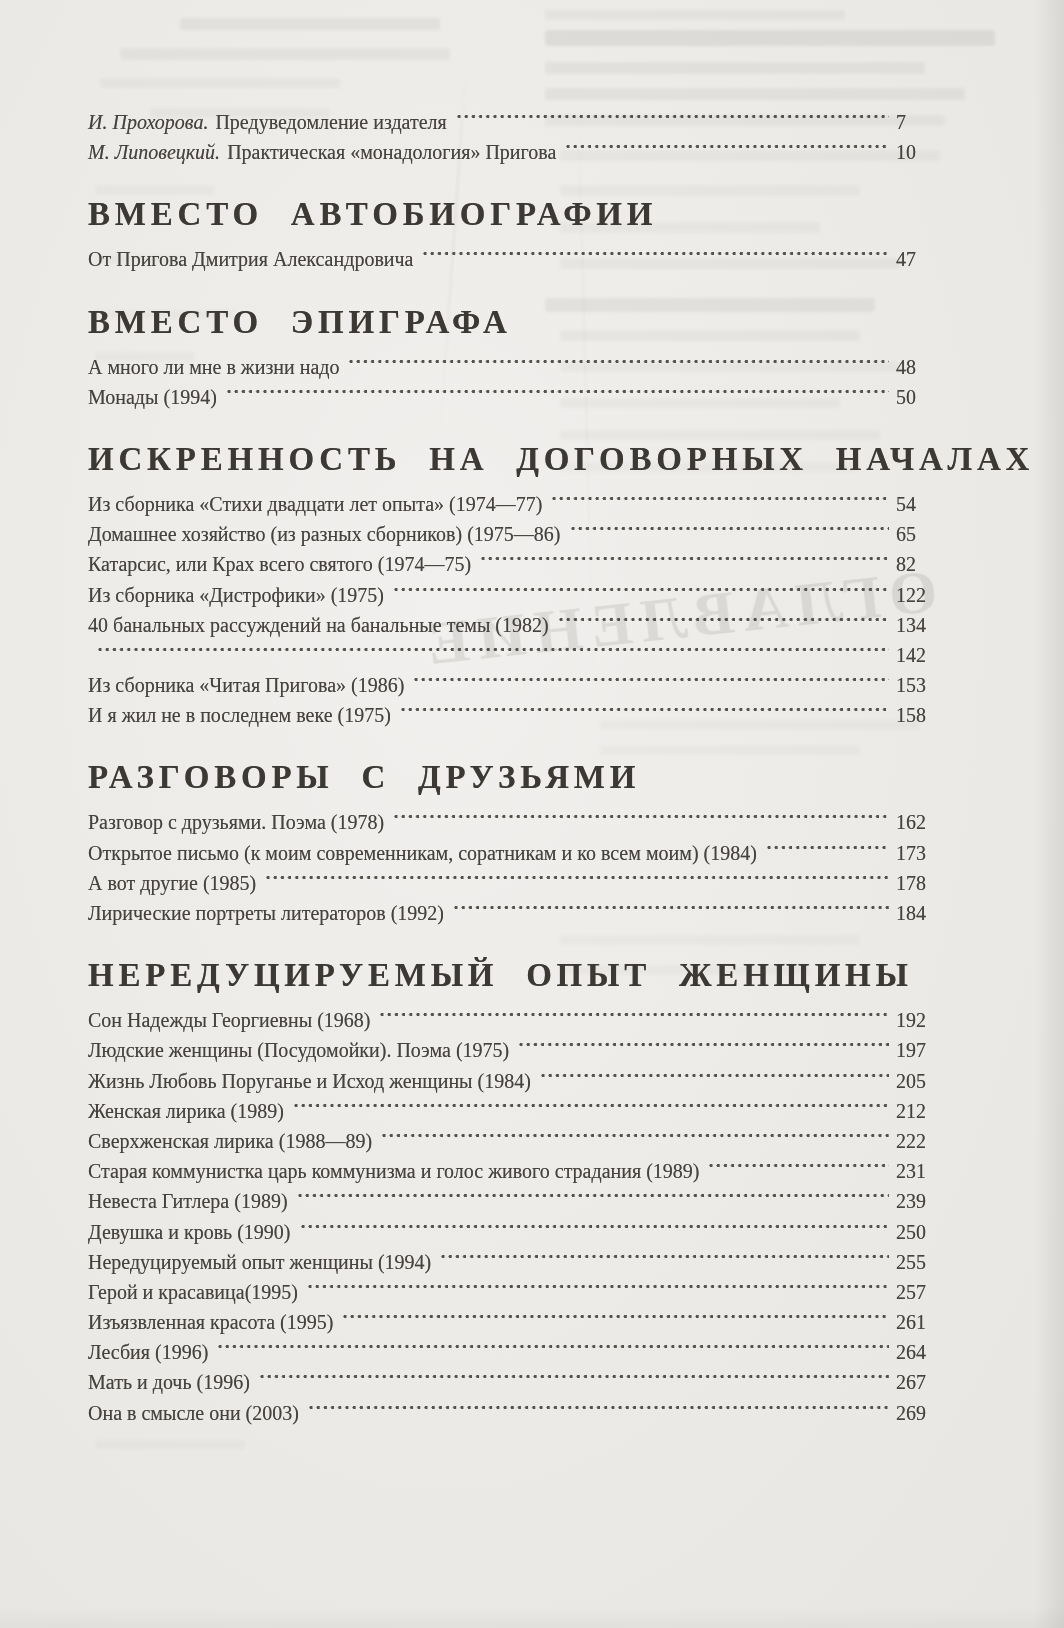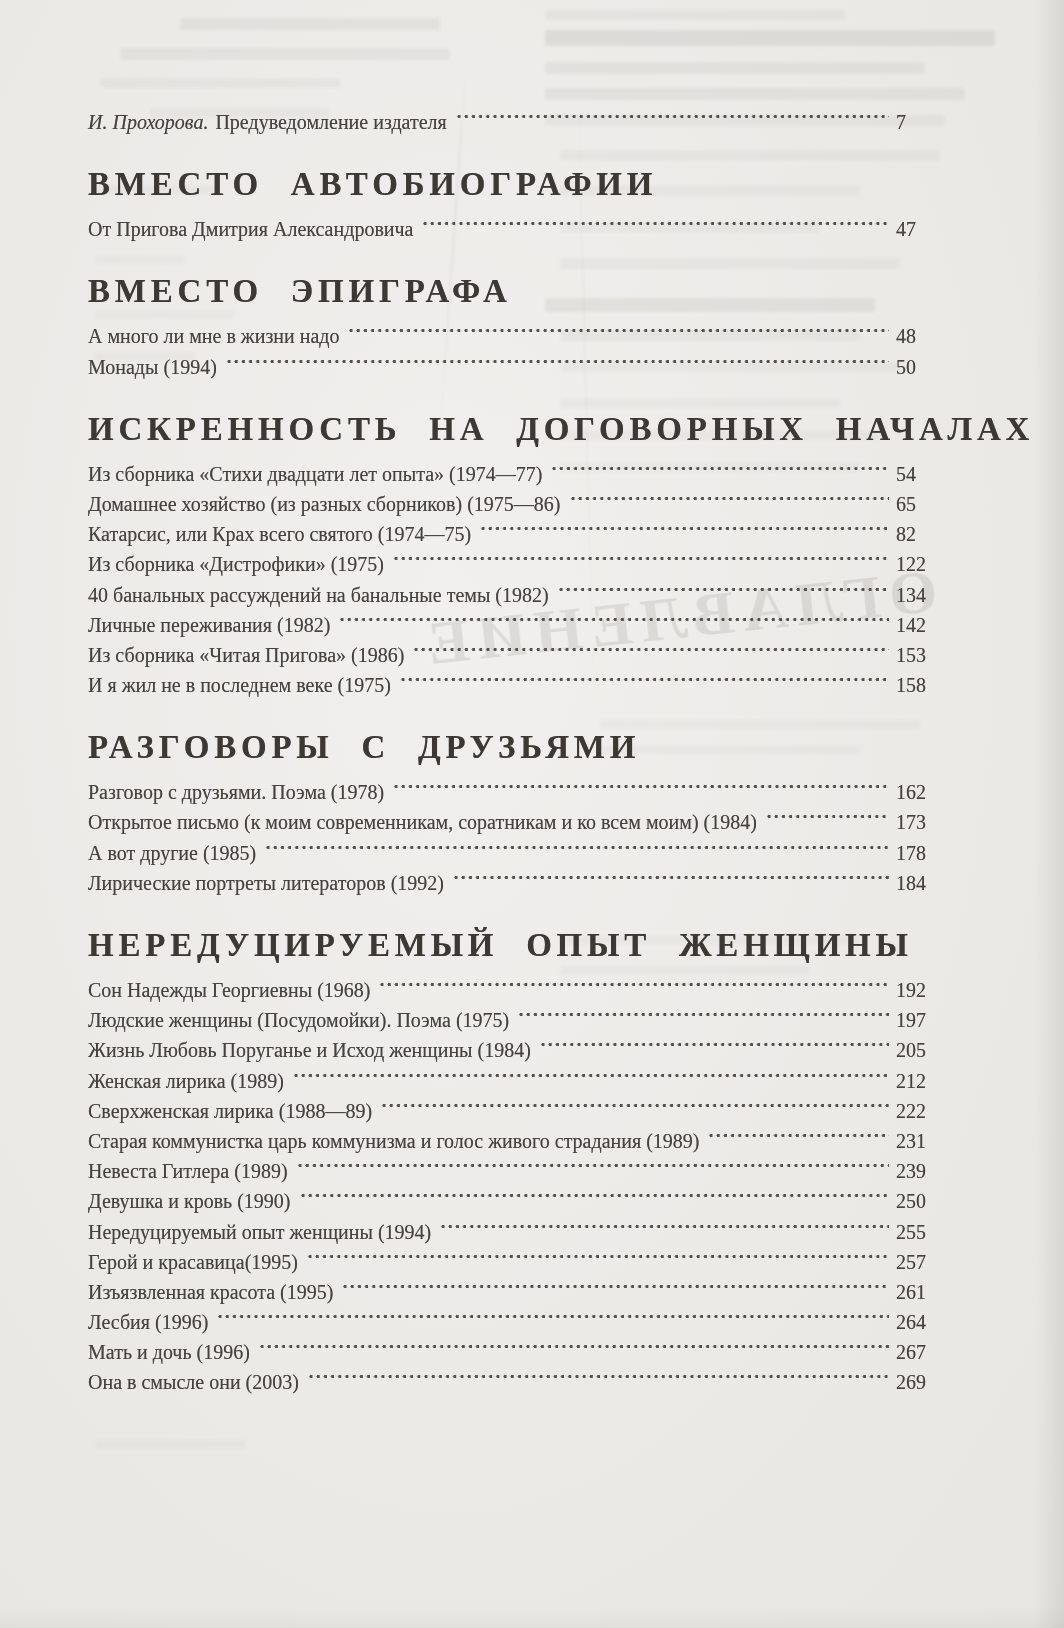--- a/index.html
+++ b/index.html
@@ -133,20 +133,26 @@
 
 <main>
   <div class="preamble">
   <div class="toc-row">
     <span class="author">И. Прохорова.</span>
     <span class="title">Предуведомление издателя</span>
     <span class="leader"></span>
     <span class="pagenum">7</span>
   </div>
 
+  <div class="toc-row">
+    <span class="author">М. Липовецкий.</span>
+    <span class="title">Практическая «монадология» Пригова</span>
+    <span class="leader"></span>
+    <span class="pagenum">10</span>
+  </div>
 </div>
 
   <section>
     <h2 class="section-heading">ВМЕСТО АВТОБИОГРАФИИ</h2>
     <div class="section-entries">
   <div class="toc-row">
 
     <span class="title">От Пригова Дмитрия Александровича</span>
     <span class="leader"></span>
     <span class="pagenum">47</span>
@@ -206,21 +212,20 @@
 
   <div class="toc-row">
 
     <span class="title">40 банальных рассуждений на банальные темы (1982)</span>
     <span class="leader"></span>
     <span class="pagenum">134</span>
   </div>
 
   <div class="toc-row">
 
-    <span class="title">Личные переживания (1982)</span>
     <span class="leader"></span>
     <span class="pagenum">142</span>
   </div>
 
   <div class="toc-row">
 
     <span class="title">Из сборника «Читая Пригова» (1986)</span>
     <span class="leader"></span>
     <span class="pagenum">153</span>
   </div>

